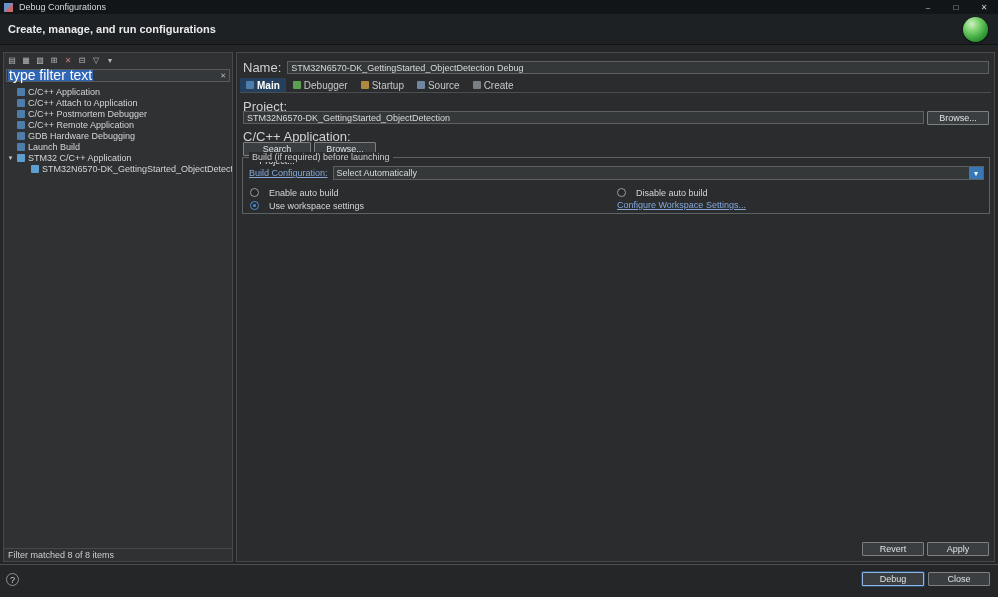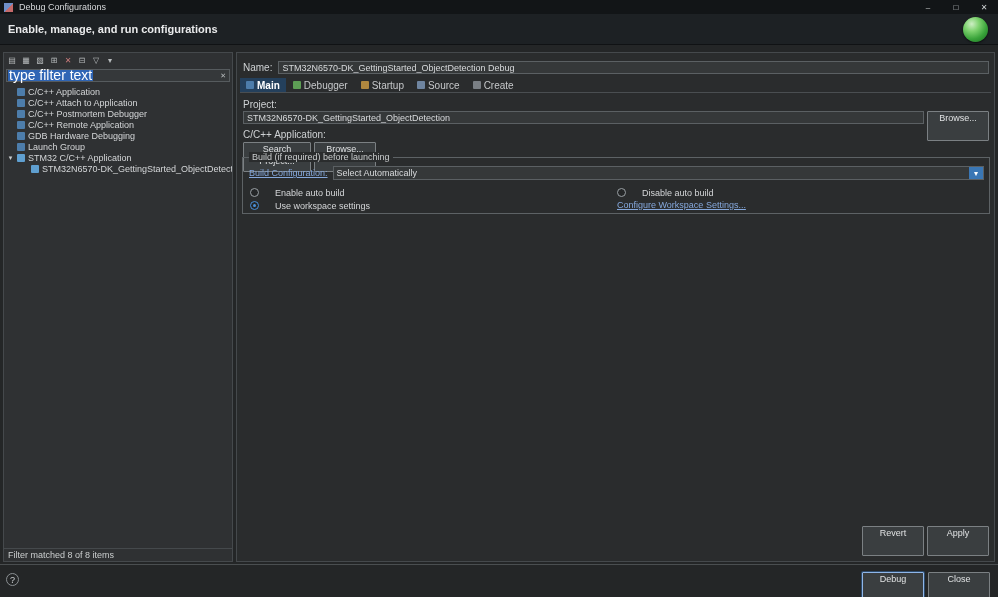--- a/index.html
+++ b/index.html
@@ -51,60 +51,60 @@
   .twisty { width:7px; font-size:7px; color:#c8cccd; text-align:center; flex:none; }
   .tree-icon { width:8px; height:8px; background:#4d7dab; border-radius:1px; flex:none; }
   .tree-icon.stm { background:#5f9fd0; }
   .lp-status { position:absolute; bottom:0; left:0; right:0; height:13px;
     border-top:1px solid #45494c; background:#2f3133; font-size:9px; color:#cbcecf;
     display:flex; align-items:center; padding-left:4px; }
 
   
   .right-panel { position:absolute; top:0; left:233px; right:0; bottom:0;
     background:#2a2c2d; border:1px solid #45494c; }
-  .label9 { font-size:10px; color:#cfd2d4; white-space:nowrap; }
+  .label9 { font-size:13px; color:#cfd2d4; white-space:nowrap; }
   .field { height:13px; background:#353839; border:1px solid #5b6063; font-size:9px;
     line-height:11px; padding:1px 3px; color:#d8dadc; white-space:nowrap; overflow:hidden; }
   .row-name { position:absolute; top:7px; left:6px; right:5px; height:14px;
     display:flex; align-items:center; gap:6px; }
   .row-name .field { flex:1; }
 
   .tabs { position:absolute; top:25px; left:3px; right:3px; height:15px;
     display:flex; gap:1px; border-bottom:1px solid #4a4e51; }
   .tab { display:flex; align-items:center; gap:3px; padding:0 6px;
     font-size:10px; color:#c6c8ca; cursor:default; }
   .tab.selected { background:#24405c; color:#ffffff; font-weight:bold; }
   .tab-icon { width:8px; height:8px; border-radius:1px; flex:none; }
   .ti-main { background:#4d7dab; } .ti-debugger { background:#5d9e55; }
   .ti-startup { background:#b0883f; } .ti-source { background:#6f85a0; }
   .ti-common { background:#7a7f84; }
 
   .lbl-project { position:absolute; top:46px; left:6px; }
   .row-project { position:absolute; top:58px; left:6px; right:5px; height:14px; display:flex; gap:3px; }
   .row-project .field { flex:1; }
-  .btn { height:30px; line-height:12px; background:#3a3e40; border:1px solid #7b8083;
+  .btn { height:14px; line-height:12px; background:#3a3e40; border:1px solid #7b8083;
     color:#dfe1e2; font-size:9px; text-align:center; border-radius:1px; padding:0 2px;
     cursor:default; flex:none; }
   .w62 { width:62px; } .w68 { width:68px; }
 
   .lbl-app { position:absolute; top:76px; left:6px; }
   .row-app { position:absolute; top:89px; left:6px; right:5px; height:14px; display:flex; gap:3px; }
   .row-app .field { flex:1; }
 
   .group { position:absolute; top:104px; left:5px; right:4px; height:57px; border:1px solid #5d6265; }
   .group-legend { position:absolute; top:-6px; left:6px; background:#2a2c2d; padding:0 3px;
     font-size:9px; color:#c9cccd; }
   .row-config { position:absolute; top:8px; left:6px; right:5px; height:14px;
     display:flex; align-items:center; gap:5px; }
   .link { font-size:9px; color:#85a8dc; text-decoration:underline; white-space:nowrap; cursor:default; }
   .combo { flex:1; height:14px; background:#353839; border:1px solid #5b6063;
     display:flex; align-items:center; font-size:9px; padding-left:3px; position:relative; color:#d8dadc; }
   .combo-arrow { position:absolute; right:0; top:0; bottom:0; width:14px; background:#3a77b5;
     color:#fff; font-size:8px; display:flex; align-items:center; justify-content:center; }
-  .radio-row { position:absolute; display:flex; align-items:center; gap:16px;
+  .radio-row { position:absolute; display:flex; align-items:center; gap:10px;
     font-size:9px; height:11px; color:#d4d6d8; cursor:default; }
   .radio { width:9px; height:9px; border:1px solid #9aa0a4; border-radius:50%;
     background:#242627; position:relative; flex:none; }
   .radio.checked { border-color:#4a90d9; }
   .radio.checked::after { content:""; position:absolute; left:2px; top:2px; width:3px; height:3px;
     border-radius:50%; background:#4a90d9; }
   #r-enable { top:29px; left:7px; }
   #r-disable { top:29px; left:374px; }
   #r-workspace { top:42px; left:7px; }
   #l-configure { position:absolute; top:42px; left:374px; }
@@ -125,21 +125,21 @@
   <span class="title-icon"></span>
   <span class="title-text">Debug Configurations</span>
   <span class="win-controls">
     <span class="win-btn">–</span>
     <span class="win-btn">□</span>
     <span class="win-btn">✕</span>
   </span>
 </div>
 
 <div class="banner">
-  <span class="banner-heading">Enable, manage, and run configurations</span>
+  <span class="banner-heading">Create, manage, and run configurations</span>
   <span class="banner-sphere"></span>
 </div>
 
 <div class="content">
 
   <div class="left-panel">
     <div class="lp-toolbar">
       <span class="tb-icon">▤</span>
       <span class="tb-icon">▦</span>
       <span class="tb-icon">▧</span>
@@ -177,21 +177,21 @@
         <span>C/C++ Remote Application</span>
       </div>
       <div class="tree-row">
         <span class="twisty"></span>
         <span class="tree-icon"></span>
         <span>GDB Hardware Debugging</span>
       </div>
       <div class="tree-row">
         <span class="twisty"></span>
         <span class="tree-icon"></span>
-        <span>Launch Group</span>
+        <span>Launch Build</span>
       </div>
       <div class="tree-row">
         <span class="twisty">▾</span>
         <span class="tree-icon stm"></span>
         <span>STM32 C/C++ Application</span>
       </div>
       <div class="tree-row indent">
         <span class="twisty"></span>
         <span class="tree-icon stm"></span>
         <span>STM32N6570-DK_GettingStarted_ObjectDetection Debug</span>

